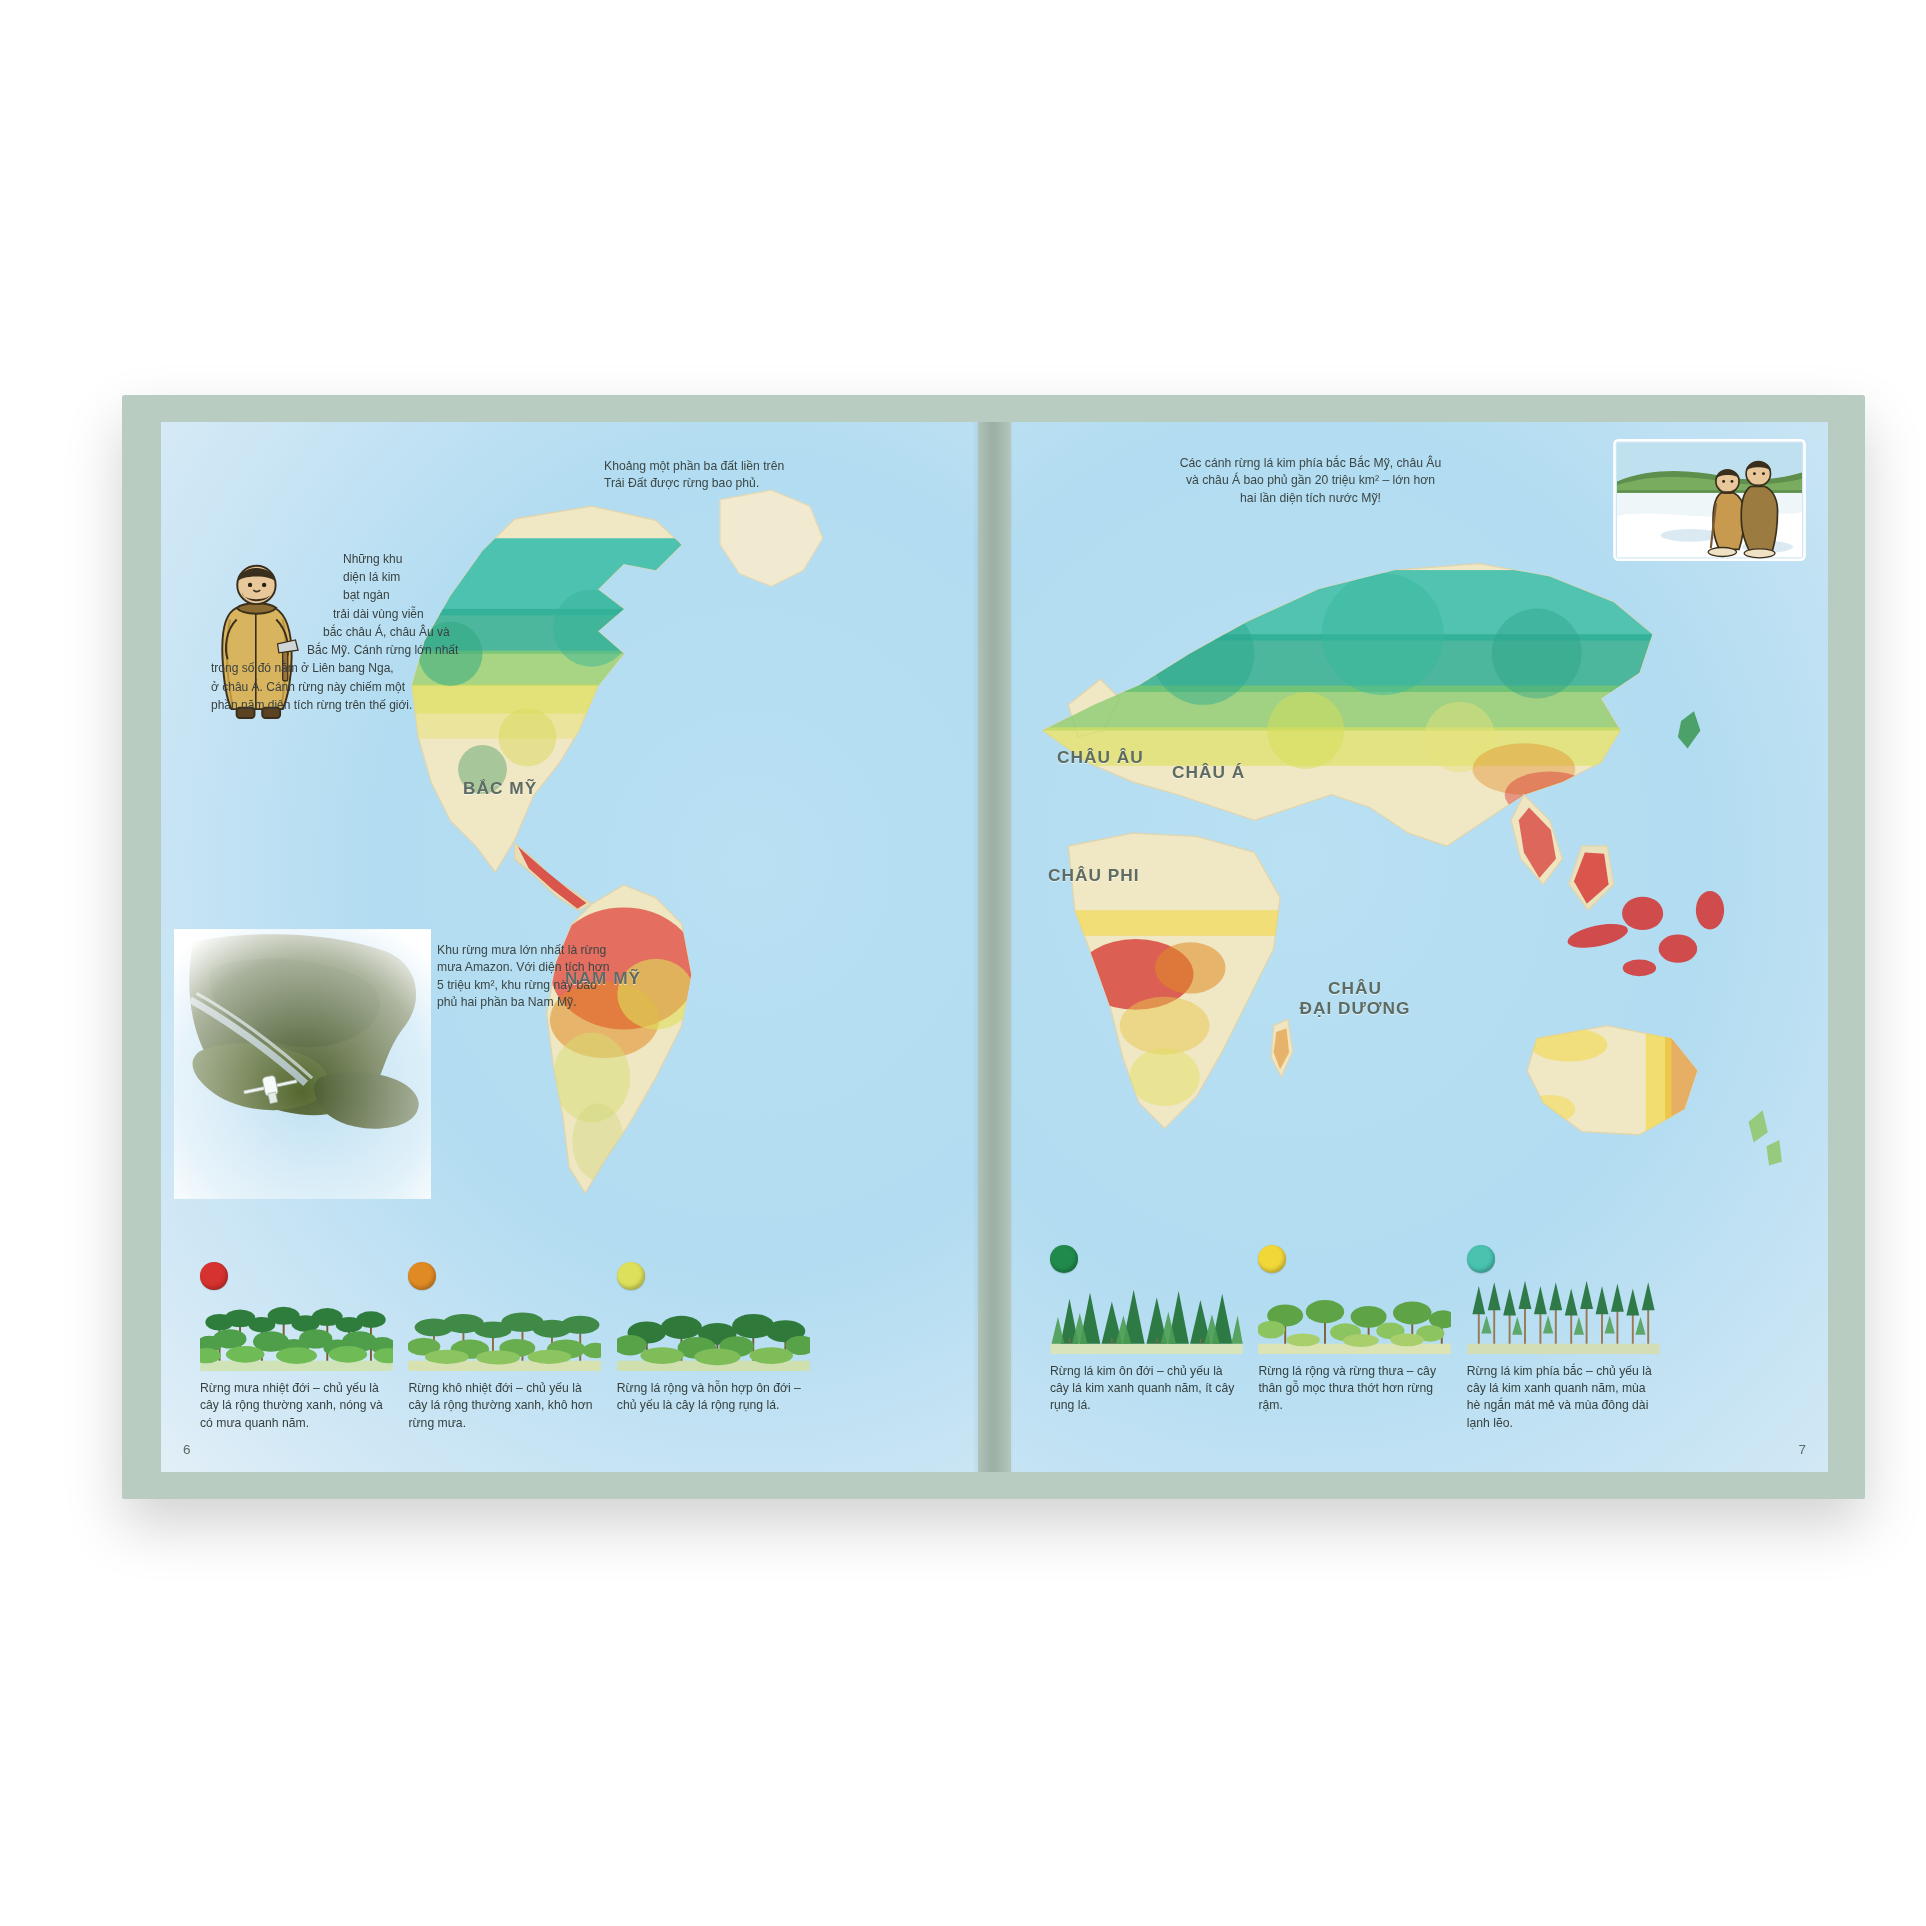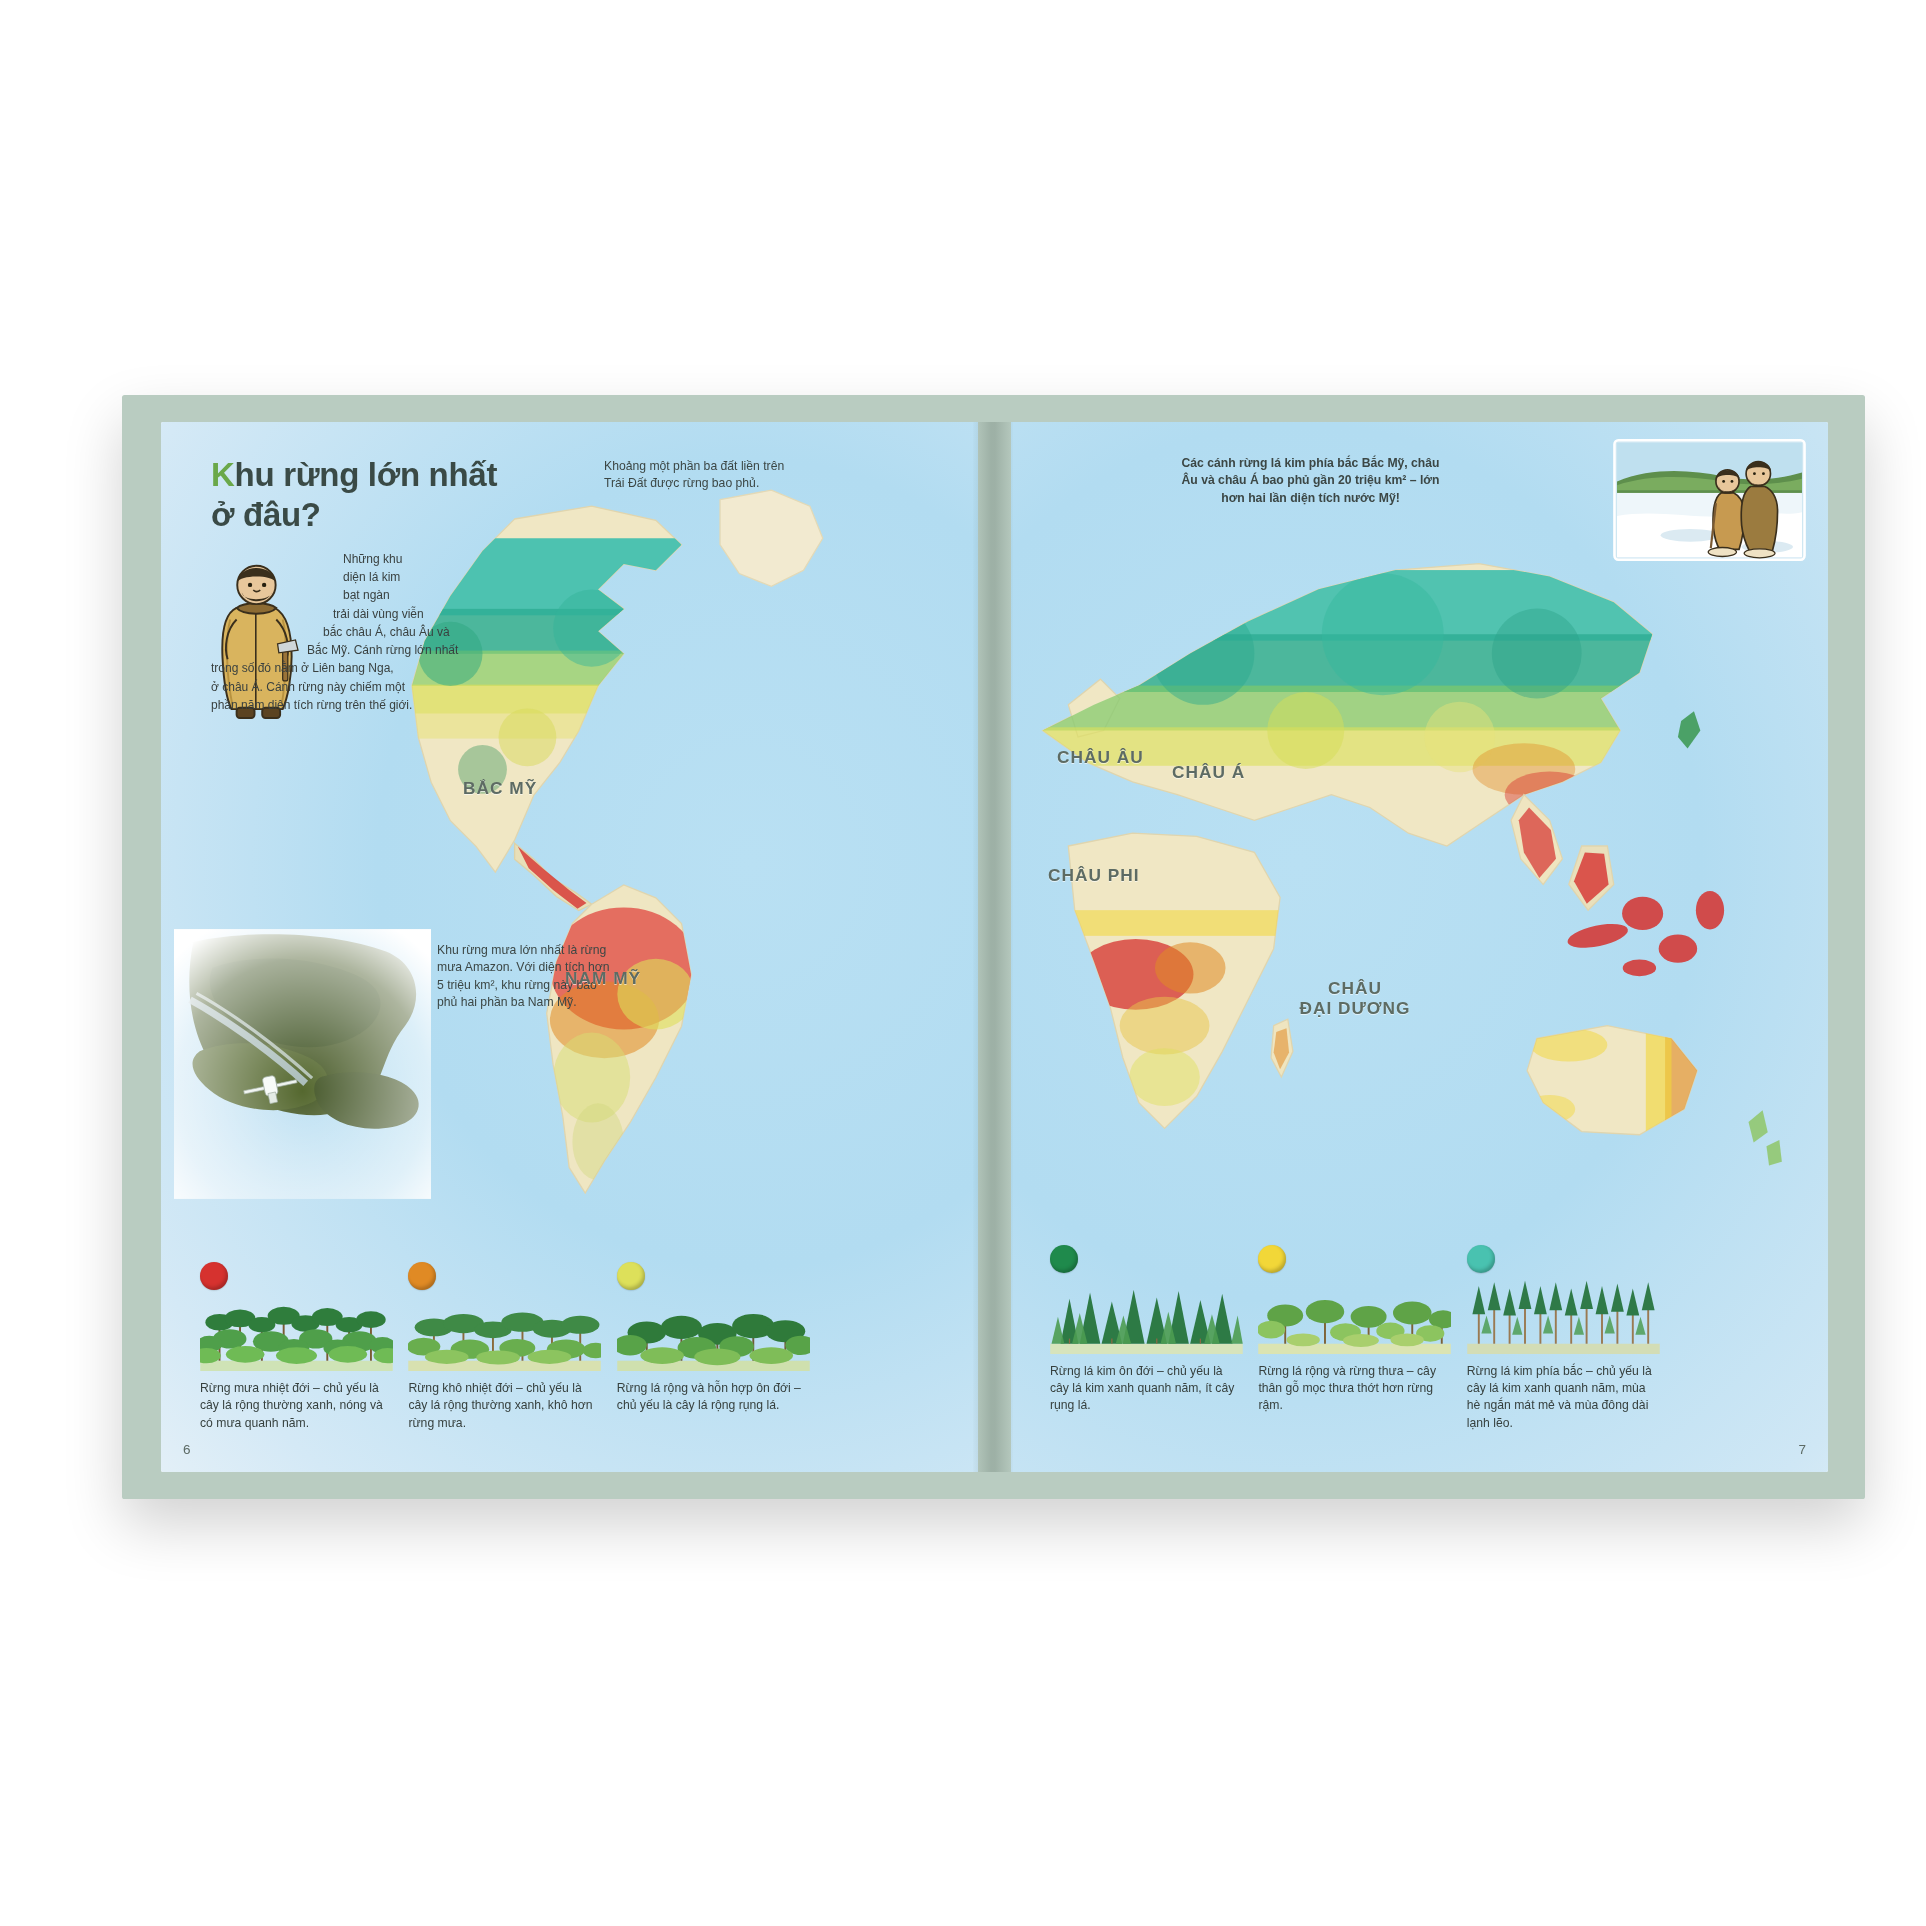--- a/index.html
+++ b/index.html
@@ -136,21 +136,20 @@
   #caption-amazon {
     left: 276px;
     top: 520px;
     width: 181px;
   }
   #caption-boreal {
     left: 168px;
     top: 33px;
     width: 263px;
     text-align: center;
-    font-weight: bold;
   }
 
   
   .continent {
     position: absolute;
     font-size: 17.3px;
     font-weight: bold;
     color: #5d6b63;
     letter-spacing: 1px;
     text-shadow: 0 0.6px 0 rgba(255,255,255,0.6);
@@ -283,24 +282,20 @@
           <path d="M35 100 C90 130 160 182 215 232" stroke="#d8e6ea" stroke-width="5" fill="none" opacity="0.7"></path>
           <g transform="translate(150,245) rotate(-12)">
             <rect x="-42" y="-2" width="84" height="5" fill="#eef3ef" stroke="#8fa092" stroke-width="1"></rect>
             <rect x="-10" y="-16" width="20" height="30" rx="6" fill="#f6faf7" stroke="#8fa092" stroke-width="1.2"></rect>
             <rect x="-6" y="10" width="12" height="16" fill="#dfe8e1" stroke="#8fa092" stroke-width="1"></rect>
           </g>
           <rect x="0" y="0" width="400" height="420" fill="url(#mistG)"></rect>
         </svg>
       </div>
 
-      <div id="title">
-        <span class="cap">K</span><span>hu rừng lớn nhất</span><br>
-        <span>ở đâu?</span>
-      </div>
 
       <div id="character-left">
         <svg width="96" height="173" viewBox="0 0 150 270">
 
           <path d="M40 92 C22 100 16 130 18 170 C20 210 26 238 32 250 L112 250 C120 232 126 200 126 168
                    C126 130 118 102 100 92 Z" fill="#d9b45e" stroke="#3a2f1c" stroke-width="3"></path>
           <path d="M30 110 C22 140 24 200 34 246" stroke="#b8923f" stroke-width="3" fill="none"></path>
           <path d="M112 110 C120 140 118 200 110 246" stroke="#b8923f" stroke-width="3" fill="none"></path>
           <path d="M70 96 L70 250" stroke="#3a2f1c" stroke-width="2.5"></path>
 

